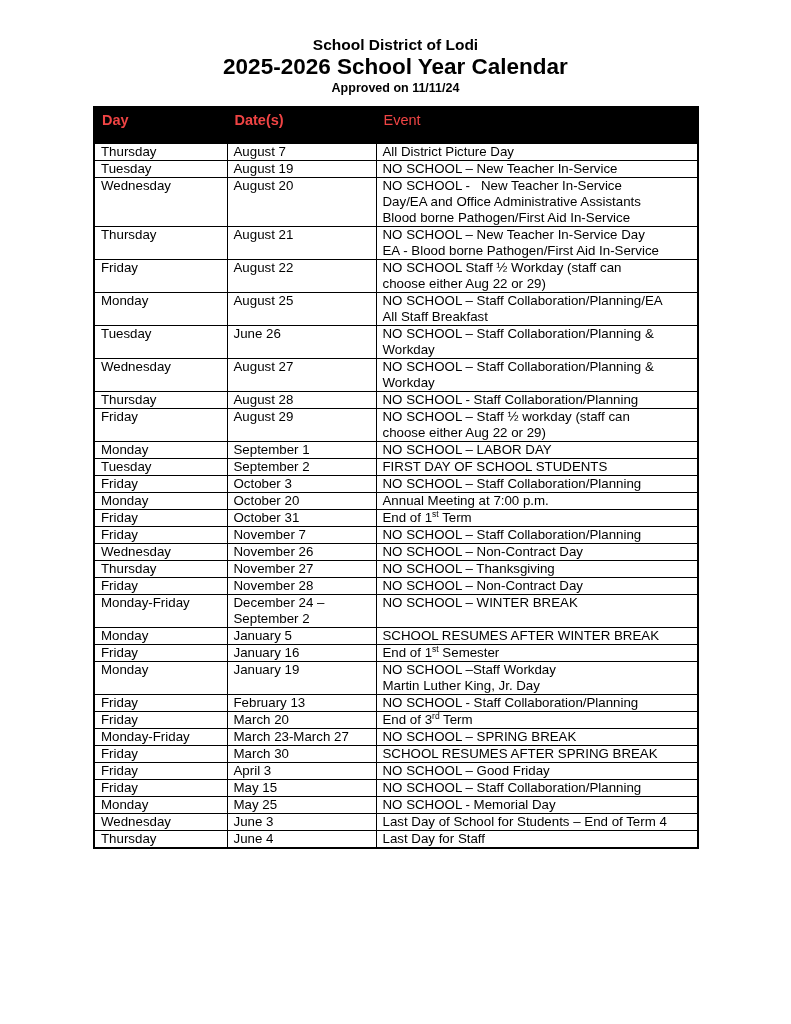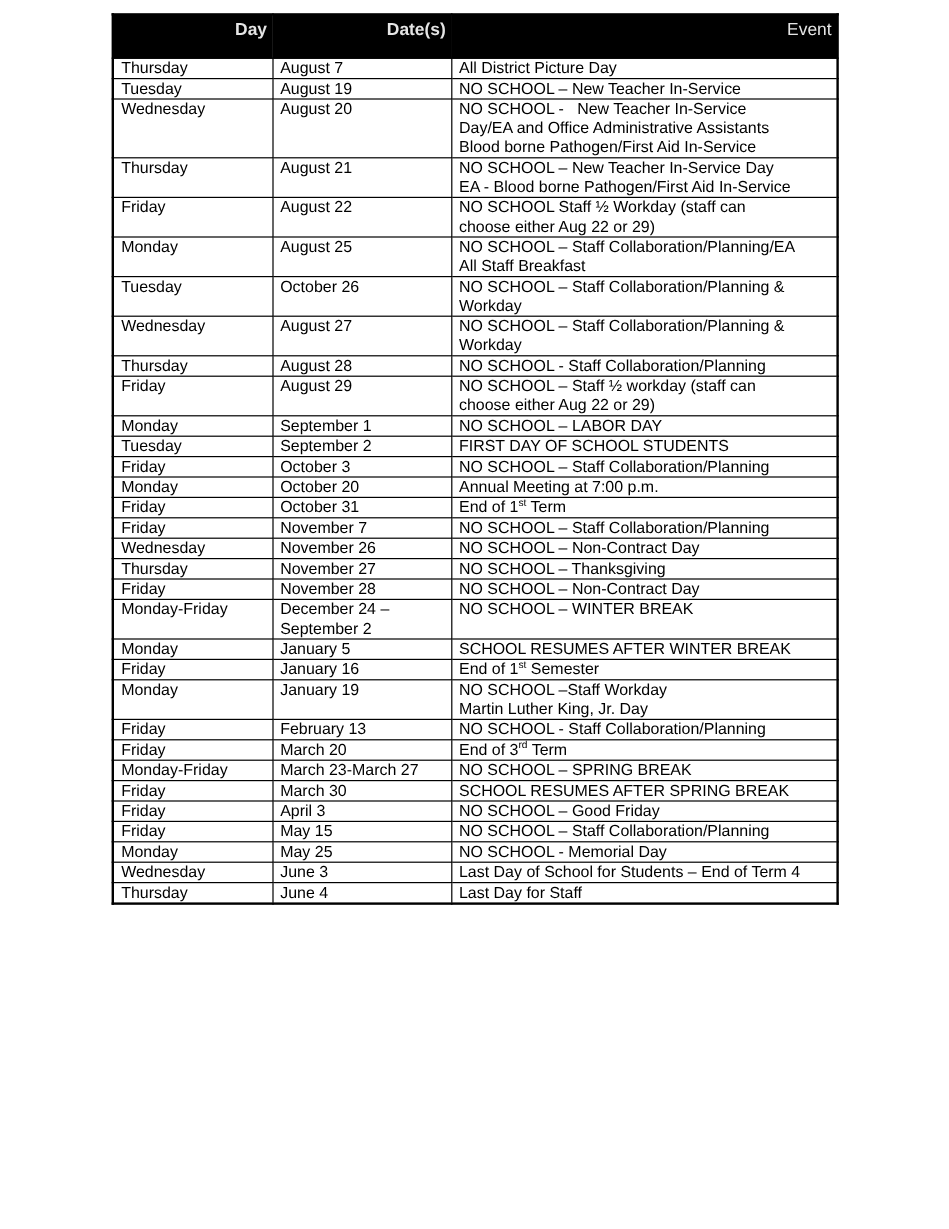--- a/index.html
+++ b/index.html
@@ -23,22 +23,22 @@
     margin: 11px 0 0 93px;
     width: 604px;
     border: 2px solid #000000;
   }
   col.c-day   { width: 133px; }
   col.c-date  { width: 149px; }
   col.c-event { width: 322px; }
 
   table.cal th {
     background: #000000;
-    color: #e5e5e5;
-    text-align: right;
+    color: #ef4444;
+    text-align: left;
     vertical-align: top;
     height: 31px;
     padding: 4px 4px 0 7px;
     font-size: 14.5px;
     border: 1px solid #000000;
   }
   .th-bold { font-weight: bold; }
   .th-reg  { font-weight: normal; }
 
   table.cal td {
@@ -49,20 +49,25 @@
     line-height: 16px;
   }
   td.bold { font-weight: normal; }
   .line { white-space: pre-wrap; }
   sup { font-size: 8.5px; line-height: 0; vertical-align: super; }
 </style>
 </head>
 <body>
 
 <div class="page">
+  <header class="titles">
+    <div class="t1">School District of Lodi</div>
+    <div class="t2">2025-2026 School Year Calendar</div>
+    <div class="t3">Approved on 11/11/24</div>
+  </header>
 
   <table class="cal">
     <colgroup>
       <col class="c-day">
       <col class="c-date">
       <col class="c-event">
     </colgroup>
     <thead>
       <tr>
         <th class="th-bold">Day</th>
@@ -140,21 +145,21 @@
           <td>
             <div class="line">NO SCHOOL – Staff Collaboration/Planning/EA</div>
             <div class="line">All Staff Breakfast</div>
           </td>
         </tr>
         <tr>
           <td>
             <div class="line">Tuesday</div>
           </td>
           <td>
-            <div class="line">October 26</div>
+            <div class="line">June 26</div>
           </td>
           <td>
             <div class="line">NO SCHOOL – Staff Collaboration/Planning &amp;</div>
             <div class="line">Workday</div>
           </td>
         </tr>
         <tr>
           <td>
             <div class="line">Wednesday</div>
           </td>

